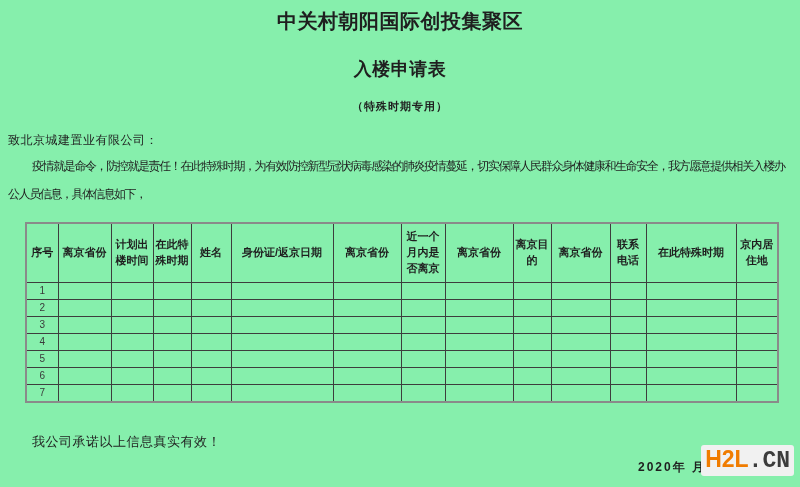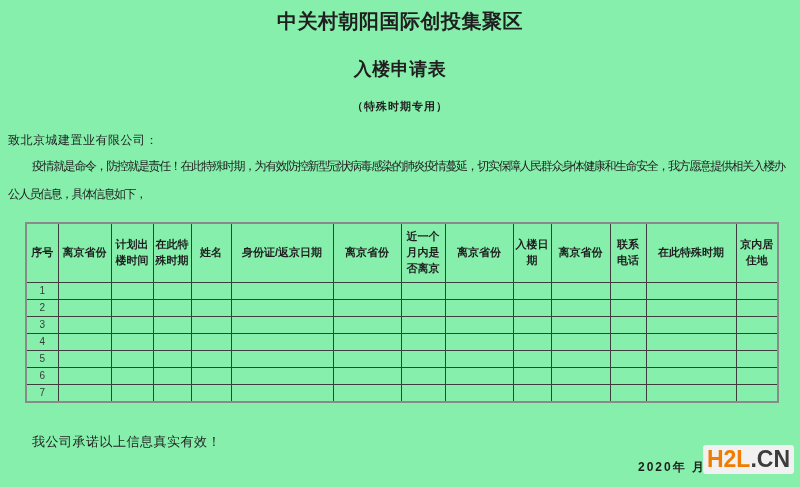--- a/index.html
+++ b/index.html
@@ -65,21 +65,21 @@
     position:absolute;top:459px;left:638px;
     font-size:12px;font-weight:bold;letter-spacing:2px;
   }
   .logo{
     position:absolute;top:445px;right:6px;
     font-size:23px;font-weight:bold;letter-spacing:0;
     background:#f1f1f1;border-radius:3px;padding:1px 4px 2px 4px;
     line-height:26px;
   }
   .logo .p1{color:#f07c00;}
-  .logo .p2{color:#3c3c3c;}
+  .logo .p2{color:#3c3c3c;font-family:Liberation Mono, monospace;}
 </style>
 </head>
 <body>
 
 <div class="page">
 
   <div class="title1">中关村朝阳国际创投集聚区</div>
   <div class="title2">入楼申请表</div>
   <div class="note">（特殊时期专用）</div>
 
@@ -107,21 +107,21 @@
         <tr>
           <th>序号</th>
           <th>离京省份</th>
           <th>计划出楼时间</th>
           <th>在此特殊时期</th>
           <th>姓名</th>
           <th>身份证/返京日期</th>
           <th>离京省份</th>
           <th>近一个月内是否离京</th>
           <th>离京省份</th>
-          <th>入楼日期</th>
+          <th>离京目的</th>
           <th>离京省份</th>
           <th>联系电话</th>
           <th>在此特殊时期</th>
           <th>京内居住地</th>
         </tr>
       </thead>
     <tbody>
         <tr>
           <td>1</td>
           <td></td>

